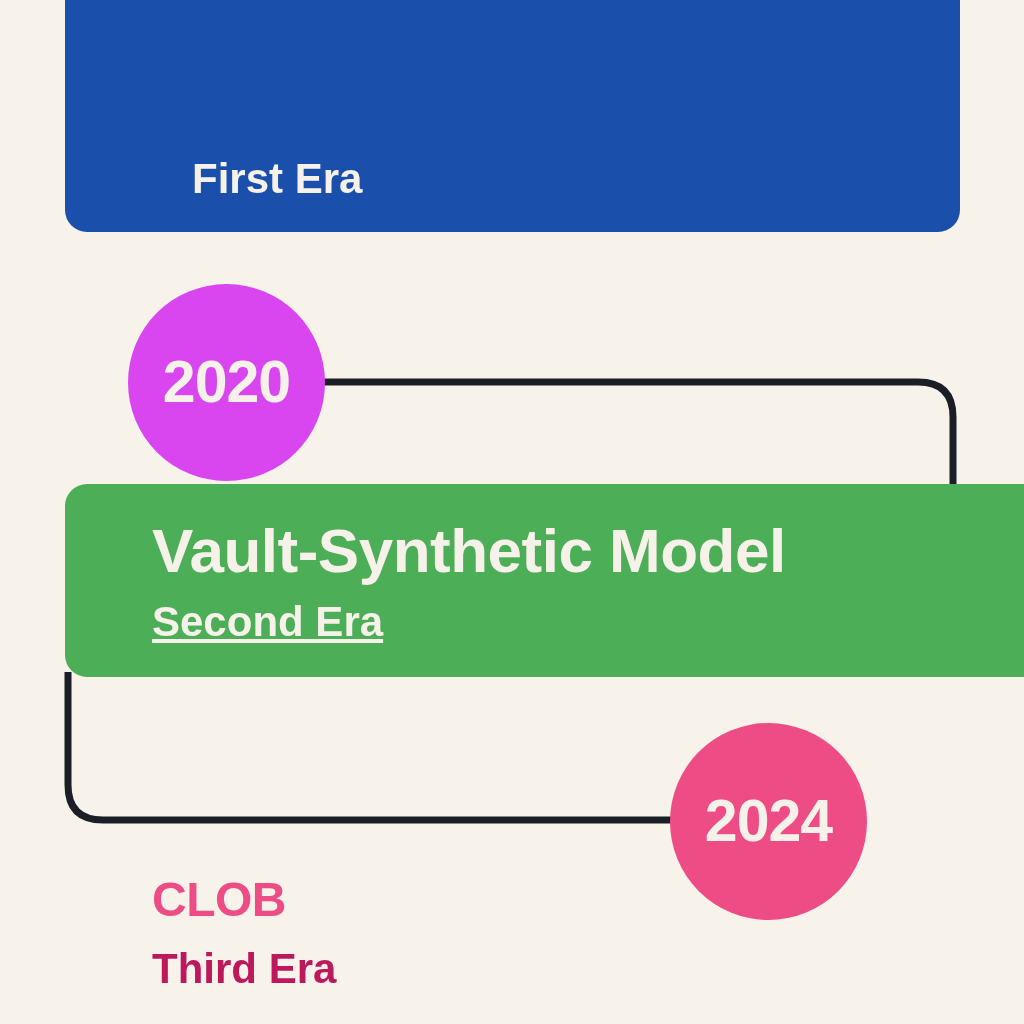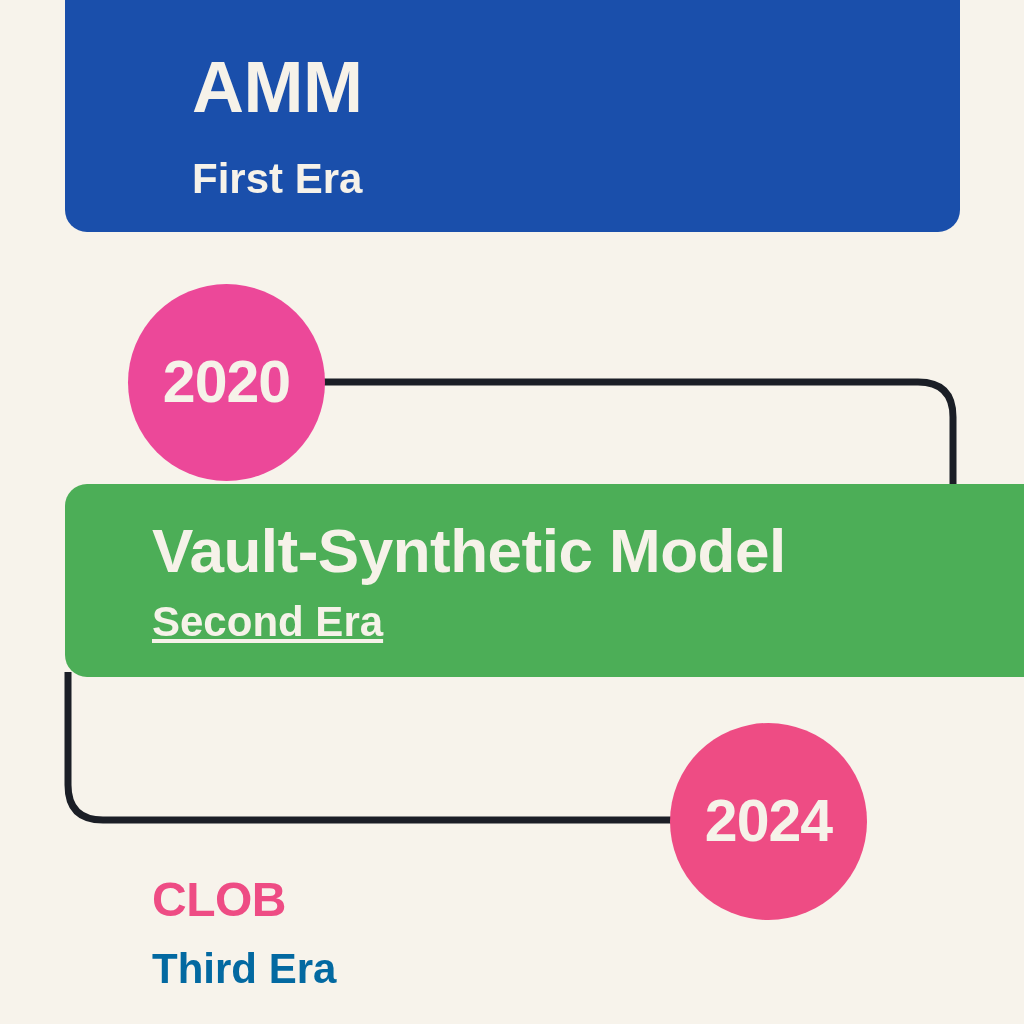--- a/index.html
+++ b/index.html
@@ -103,21 +103,21 @@
     display: flex;
     align-items: center;
     justify-content: center;
   }
 
   .year-blue {
     left: 128px;
     top: 284px;
     width: 197px;
     height: 197px;
-    background: #ec4899;
+    background: #d946ef;
     align-items: center;
   }
 
   .year-pink {
     left: 670px;
     top: 723px;
     width: 197px;
     height: 197px;
     background: #ee4c84;
     justify-content: center;
@@ -138,39 +138,38 @@
     left: 152px;
     top: 876px;
   }
 
   .era-text .card-title {
     color: #ee4c84;
     font-size: 48px;
   }
 
   .era-text .card-sub {
-    color: #0369a1;
+    color: #be185d;
     font-size: 42px;
     margin-top: 24px;
   }
 </style>
 </head>
 <body>
 
 <div id="stage">
 
   <svg id="connectors" viewBox="0 0 1024 1024" width="1024" height="1024" xmlns="http://www.w3.org/2000/svg">
 
     <path d="M 322 382 L 918 382 Q 953 382 953 417 L 953 530" fill="none" stroke="#1b1e26" stroke-width="7" stroke-linecap="butt"></path>
 
     <path d="M 68 672 L 68 785 Q 68 820 103 820 L 700 820" fill="none" stroke="#1b1e26" stroke-width="7" stroke-linecap="butt"></path>
   </svg>
 
   <div class="era-card card-blue">
-    <div class="card-title">AMM</div>
     <div class="card-sub">First Era</div>
   </div>
 
   <div class="year-node year-blue">
     <span class="year-label">2020</span>
   </div>
 
   <div class="era-card card-green">
     <div class="card-title">Vault-Synthetic Model</div>
     <div class="card-sub">Second Era</div>

